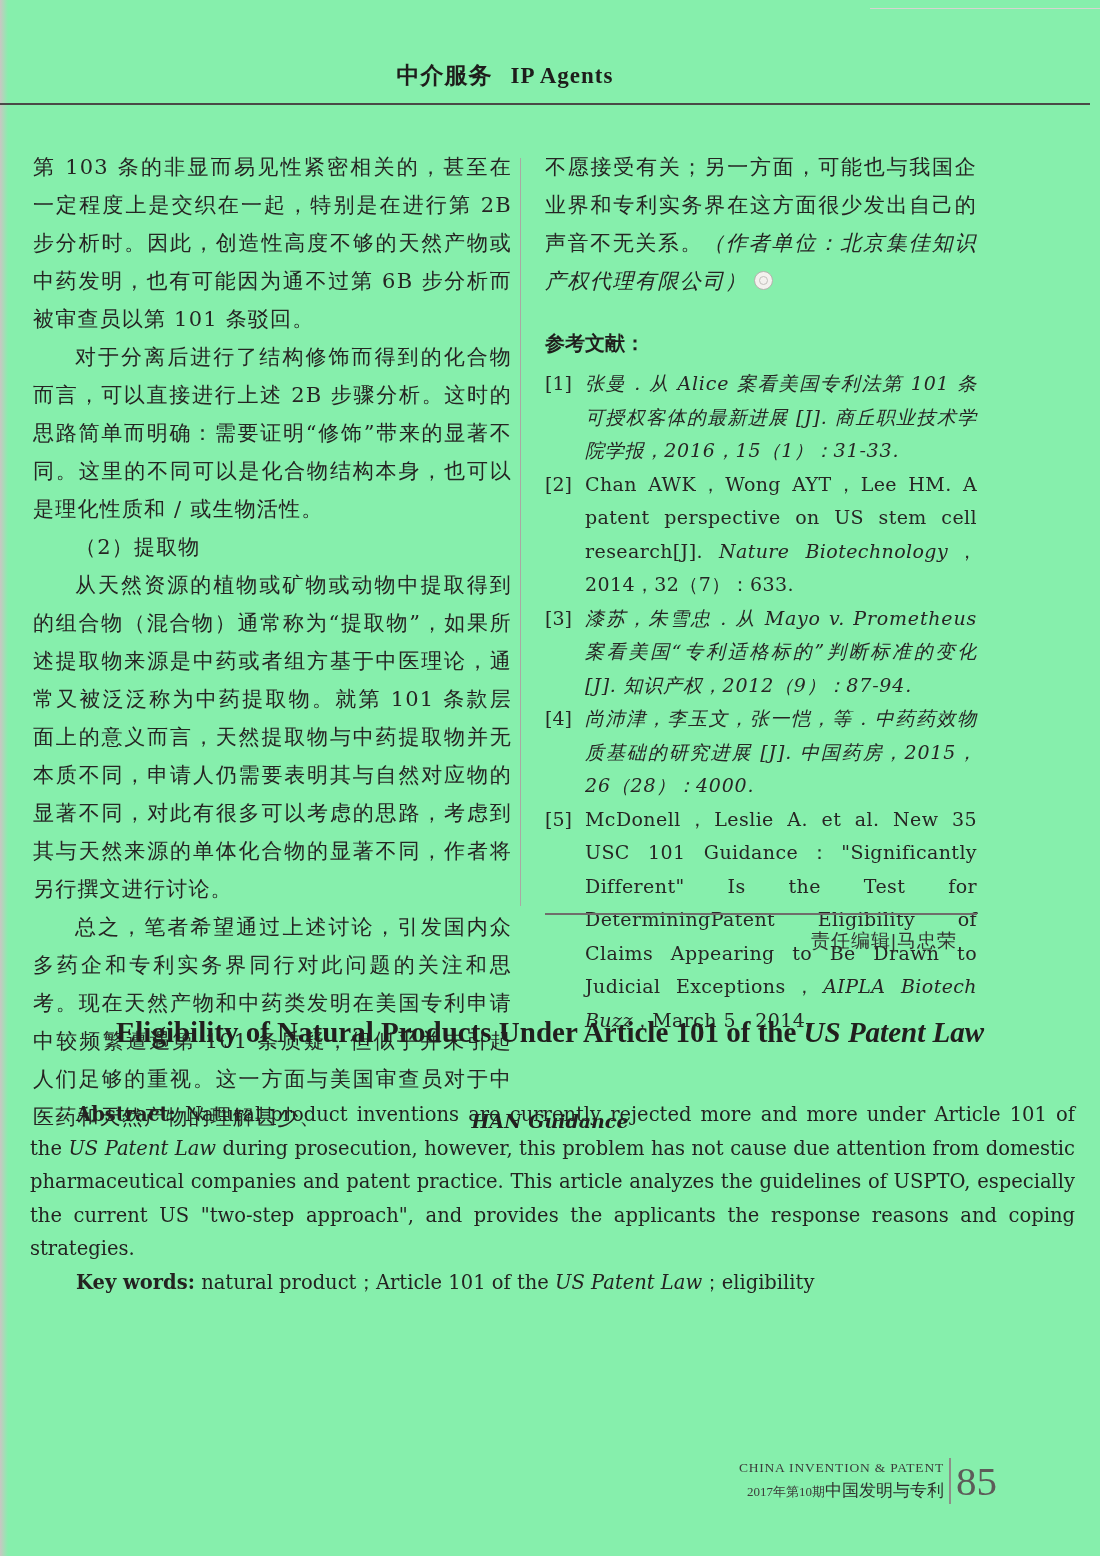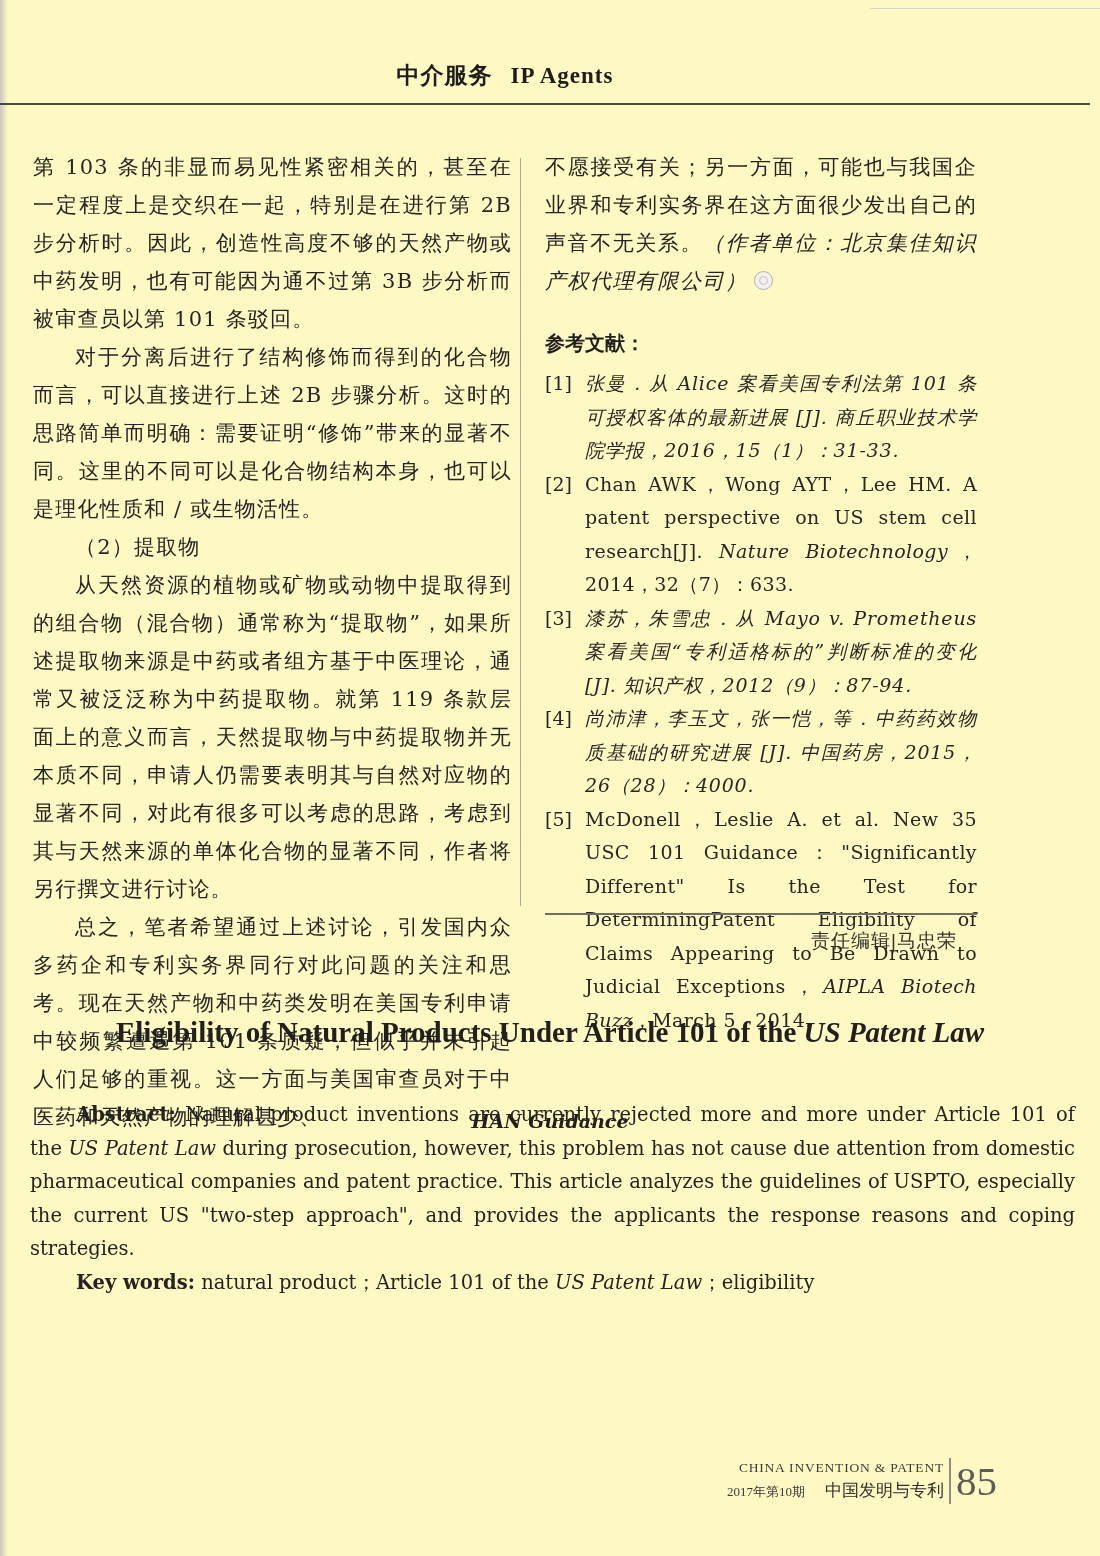--- a/index.html
+++ b/index.html
@@ -1,18 +1,18 @@
 <!DOCTYPE html>
 <html><head>
 <meta charset="utf-8">
 <style>
   html,body{margin:0;padding:0;background:#e9e7e3;}
   .page{
     position:relative;width:1100px;height:1556px;margin:0 auto;
-    background:#fef9c3;overflow:hidden;
+    background:#86efac;overflow:hidden;
     font-family:"DejaVu Serif","Liberation Serif",serif;color:#2c2b29;
   }
   .scan-edge-left{
     position:absolute;left:0;top:0;width:8px;height:100%;
     background:linear-gradient(90deg,#c9c7c3,rgba(201,199,195,0));
   }
   .scan-edge-topright{
     position:absolute;right:0;top:8px;width:230px;height:1px;background:#d6d4d0;
   }
   
@@ -86,44 +86,44 @@
   .page-footer{
     position:absolute;top:1458px;right:103px;display:flex;align-items:center;gap:5px;
   }
   .footer-lines{text-align:right;color:#3c3b39;}
   .footer-line1{
     font-size:13.5px;letter-spacing:0.8px;font-family:"Liberation Serif","DejaVu Serif",serif;
   }
   .footer-line2{font-size:13px;margin-top:3px;}
   .footer-issue{font-family:"Liberation Serif","DejaVu Serif",serif;}
   .footer-cn{
-    font-size:17px;font-family:Liberation Mono, monospace;margin-left:20px;color:#2f2e2c;
+    font-size:17px;font-family:Liberation Mono, monospace;margin-left:0;color:#2f2e2c;
   }
   .footer-bar{width:2px;height:46px;background:#8f8d89;}
   .page-num{
     font-size:41px;color:#5d5c59;font-family:"Liberation Serif","DejaVu Serif",serif;line-height:1;
   }
 </style>
 </head>
 <body>
 
 <div class="page">
   <div class="scan-edge-left"></div>
   <div class="scan-edge-topright"></div>
 
   <header class="page-header">
     <span class="hdr-cn">中介服务</span><span class="hdr-en">IP Agents</span>
   </header>
   <div class="header-rule"></div>
 
   <section class="col col-left">
-    <p class="cjk">第 103 条的非显而易见性紧密相关的，甚至在一定程度上是交织在一起，特别是在进行第 2B 步分析时。因此，创造性高度不够的天然产物或中药发明，也有可能因为通不过第 3B 步分析而被审查员以第 101 条驳回。</p>
+    <p class="cjk">第 103 条的非显而易见性紧密相关的，甚至在一定程度上是交织在一起，特别是在进行第 2B 步分析时。因此，创造性高度不够的天然产物或中药发明，也有可能因为通不过第 6B 步分析而被审查员以第 101 条驳回。</p>
     <p class="cjk indent">对于分离后进行了结构修饰而得到的化合物而言，可以直接进行上述 2B 步骤分析。这时的思路简单而明确：需要证明“修饰”带来的显著不同。这里的不同可以是化合物结构本身，也可以是理化性质和 / 或生物活性。</p>
     <p class="cjk indent">（2）提取物</p>
-    <p class="cjk indent">从天然资源的植物或矿物或动物中提取得到的组合物（混合物）通常称为“提取物”，如果所述提取物来源是中药或者组方基于中医理论，通常又被泛泛称为中药提取物。就第 119 条款层面上的意义而言，天然提取物与中药提取物并无本质不同，申请人仍需要表明其与自然对应物的显著不同，对此有很多可以考虑的思路，考虑到其与天然来源的单体化合物的显著不同，作者将另行撰文进行讨论。</p>
+    <p class="cjk indent">从天然资源的植物或矿物或动物中提取得到的组合物（混合物）通常称为“提取物”，如果所述提取物来源是中药或者组方基于中医理论，通常又被泛泛称为中药提取物。就第 101 条款层面上的意义而言，天然提取物与中药提取物并无本质不同，申请人仍需要表明其与自然对应物的显著不同，对此有很多可以考虑的思路，考虑到其与天然来源的单体化合物的显著不同，作者将另行撰文进行讨论。</p>
     <p class="cjk indent">总之，笔者希望通过上述讨论，引发国内众多药企和专利实务界同行对此问题的关注和思考。现在天然产物和中药类发明在美国专利申请中较频繁遭遇第 101 条质疑，但似乎并未引起人们足够的重视。这一方面与美国审查员对于中医药和天然产物的理解甚少、</p>
   </section>
 
   <div class="col-divider"></div>
 
   <section class="col col-right">
     <p class="cjk"><span>不愿接受有关；另一方面，可能也与我国企业界和专利实务界在这方面很少发出自己的声音不无关系。</span><span class="kai">（作者单位：北京集佳知识产权代理有限公司）</span><span class="end-mark"></span></p>
 
     <h3 class="refs-heading">参考文献：</h3>
 

